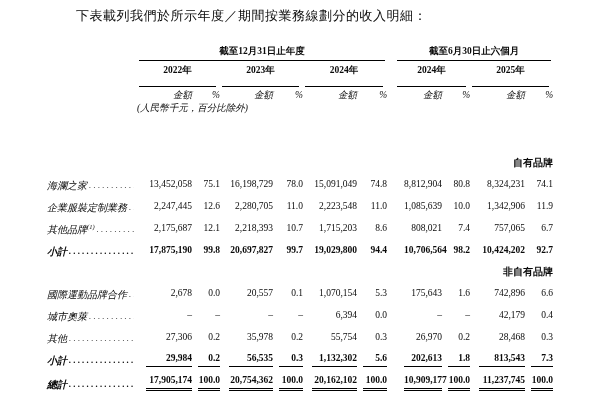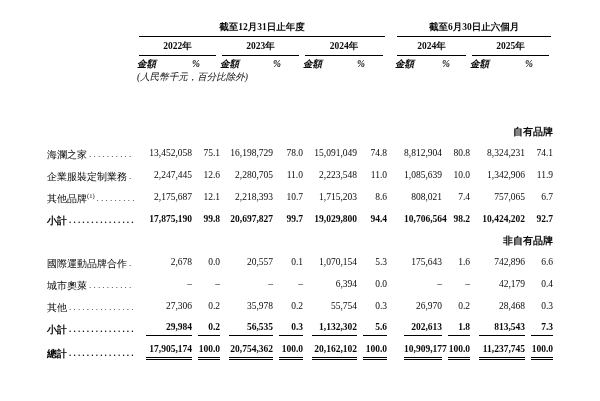--- a/index.html
+++ b/index.html
@@ -6,45 +6,46 @@
   body{width:600px;height:401px;overflow:hidden;position:relative;
        font-family:"Liberation Serif","DejaVu Serif",serif;color:#0a0a0a;}
   .page{position:relative;width:600px;height:401px;}
   .title{margin:8px 0 0 76px;font-size:13px;line-height:16px;letter-spacing:.5px;white-space:nowrap;}
   table.rev{border-collapse:collapse;table-layout:fixed;margin:22px 0 0 47px;width:506px;font-size:9.5px;}
   td{padding:0;vertical-align:bottom;}
   
   .hg td{vertical-align:bottom;margin-top:32px;}
   .grule{text-align:center;font-weight:bold;line-height:11px;padding-bottom:3px;border-bottom:1px solid #000;margin:0 2px;}
   .hy td{padding-top:4px;}
-  .yrule{text-align:center;font-weight:bold;line-height:11px;padding-bottom:3px;border-bottom:1px solid #000;margin:0 4px 0 2px;}
-  .hc td{padding-top:3px;line-height:11px;text-align:left;font-style:italic;font-weight:bold;}
+  .yrule{text-align:center;font-weight:bold;line-height:11px;padding-bottom:10px;border-bottom:1px solid #000;margin:0 4px 0 2px;}
+  .hc td{padding-top:3px;line-height:11px;text-align:right;font-style:italic;}
   .hn1 td{padding-top:3px;line-height:11px;text-align:center;font-style:italic;}
   .hn2 td{padding-top:2px;line-height:11px;font-style:italic;}
   
   #data-rows td{height:22px;vertical-align:bottom;}
   #data-rows tr[data-row-type="section"] td{height:21px;font-weight:bold;font-size:10px;text-align:right;}
   #data-rows tr:first-child td{height:56px;}
   #data-rows tr[data-row-type="total"] td{height:24px;text-align:right;}
-  .lblwrap{display:flex;align-items:flex-end;font-size:10px;line-height:12px;white-space:nowrap;}
+  .lblwrap{display:flex;align-items:flex-end;font-size:10px;line-height:12px;white-space:nowrap;font-style:italic;}
   .b .lblwrap{font-weight:bold;}
   .b{font-weight:bold;}
   .dots{flex:1;overflow:hidden;white-space:nowrap;margin:0 3px 1px 2px;}
   .dots::after{content:"..........................................";letter-spacing:2.2px;font-size:9px;color:#0a0a0a;}
   sup{font-size:6.5px;line-height:0;vertical-align:super;}
   .num{text-align:right;}
   .cin{margin-left:9px;padding-bottom:2px;line-height:11px;white-space:nowrap;}
   .pct .cin{margin-left:6px;}
   .ul .cin{border-bottom:1px solid #000;}
   .dul .cin{border-bottom:3px double #000;}
 </style>
 </head>
 <body>
 
 <div class="page">
+  <p class="title">下表載列我們於所示年度／期間按業務線劃分的收入明細：</p>
 
   <table class="rev">
     <colgroup>
       <col style="width:90px">
         <col style="width:55px">
         <col style="width:28px">
       <col style="width:53px">
         <col style="width:30px">
         <col style="width:54px">
       <col style="width:30px">

